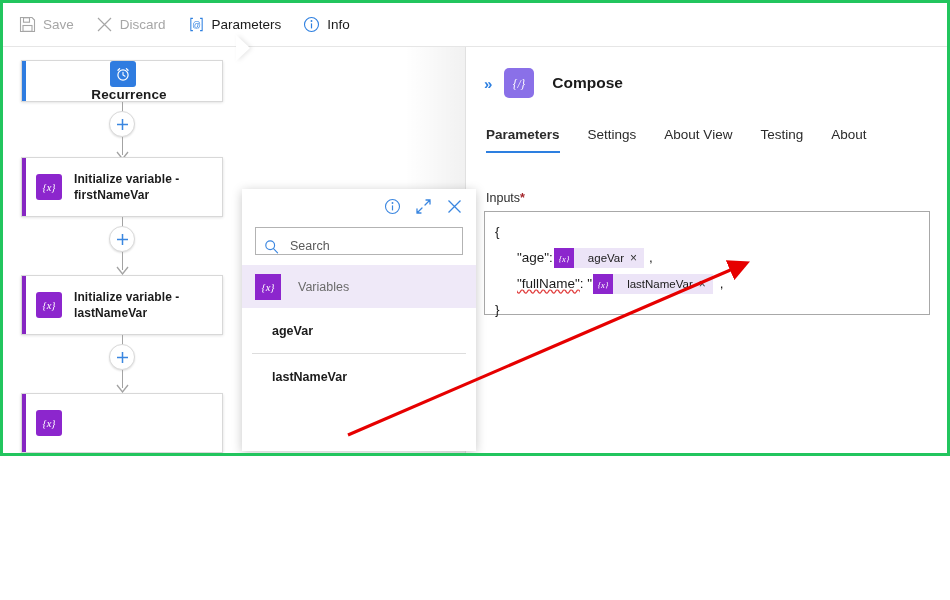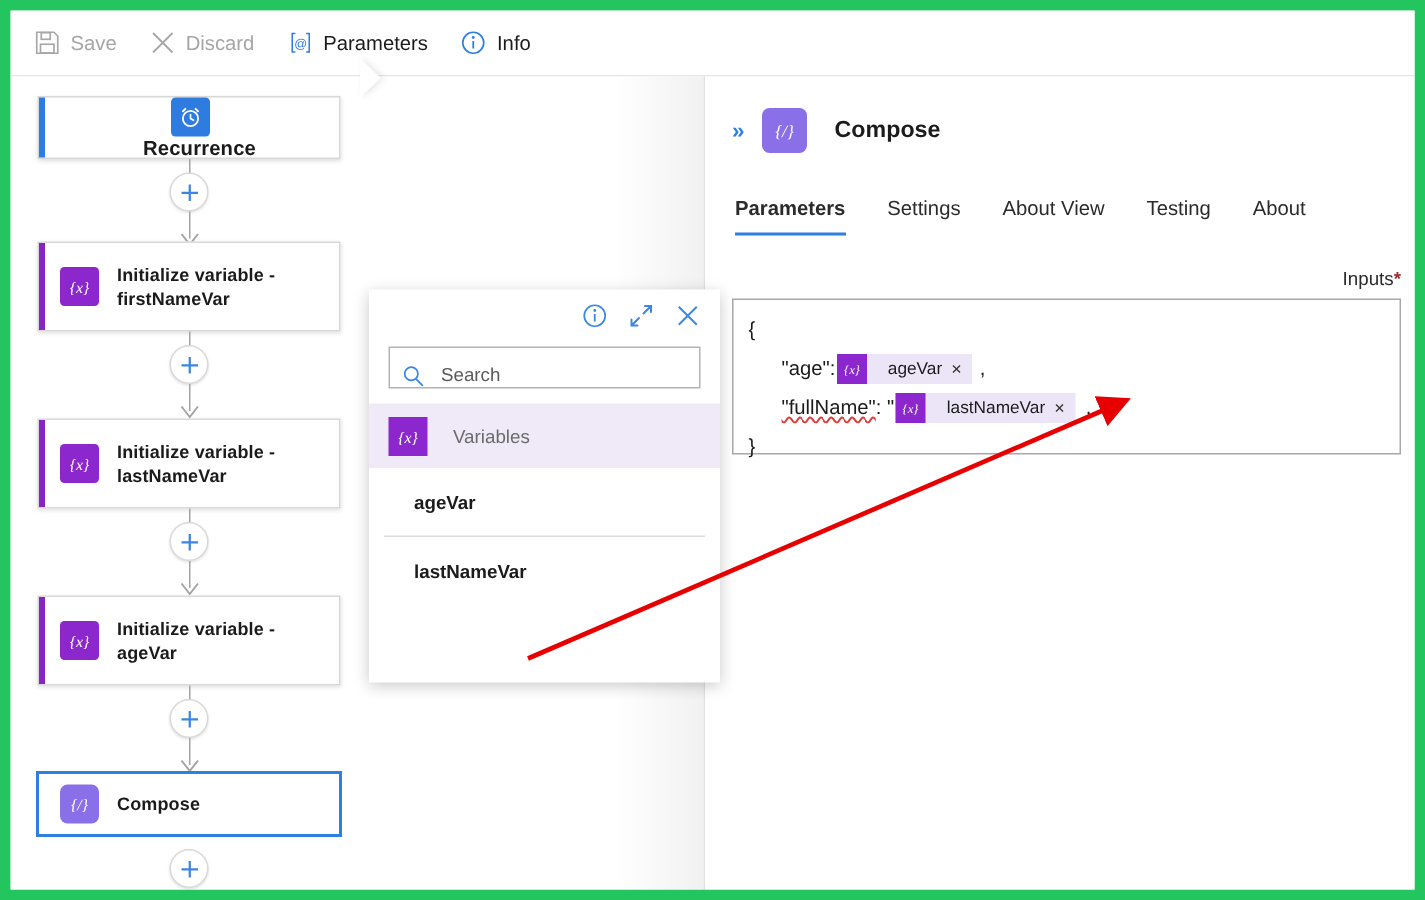--- a/index.html
+++ b/index.html
@@ -7,22 +7,22 @@
   html, body {
     margin: 0; padding: 0;
     width: 950px; height: 600px;
     overflow: hidden;
     background: #ffffff;
     font-family: "Liberation Sans", sans-serif;
     -webkit-font-smoothing: antialiased;
   }
   #app {
     position: relative;
-    width: 950px; height: 600px;
-    border: 7px solid #22c55e;
+    width: 950px; height: 456px;
+    border: 3px solid #22c55e;
     background: #ffffff;
     overflow: hidden;
   }
 
   
   .toolbar {
     position: absolute; top: 0; left: 0;
     width: 950px; height: 44px;
     background: #ffffff;
     border-bottom: 1px solid #e6e6e6;
@@ -242,25 +242,24 @@
   }
   .tab {
     font-size: 13.5px;
     color: #2b2b2b;
     padding-bottom: 9px;
     cursor: pointer;
     white-space: nowrap;
   }
   .tab.active { font-weight: 700; border-bottom: 2.5px solid #2d7fe0; }
   .field-label {
-    margin-top: 22px;
+    margin-top: 38px;
     font-size: 12.5px;
     color: #2b2b2b;
     padding-left: 2px;
-    text-align: right;
   }
   .req { color: #a4262c; font-weight: 700; }
   .inputs-box {
     margin-top: 6px;
     border: 1px solid #a8a8a8;
     height: 104px;
     padding: 7px 10px;
     font-size: 13.5px;
     color: #1b1b1b;
     line-height: 26px;
@@ -418,21 +417,20 @@
         </svg>
     </div>
 
     <div class="node action" style="top:346px;">
       <div class="accent"></div>
       <div class="node-ico ico-purple">
         <svg width="24" height="16" viewBox="0 0 24 16">
             <text x="12" y="12" font-size="10.5" fill="#ffffff" text-anchor="middle" font-family="'Liberation Serif',serif" font-style="italic">{x}</text>
           </svg>
       </div>
-      <div class="node-title" style="width:130px;">Initialize variable - ageVar</div>
     </div>
 
     <div class="conn" style="top:406px;height:21px;"></div>
     <div class="plus" style="top:415px;">
       <svg width="13" height="13" viewBox="0 0 13 13">
           <path d="M6.5 1 V12 M1 6.5 H12" stroke="#3a86e0" stroke-width="1.5"></path>
         </svg>
     </div>
     <div class="conn" style="top:441px;height:18px;"></div>
     <div class="arrowtip" style="top:455px;">

